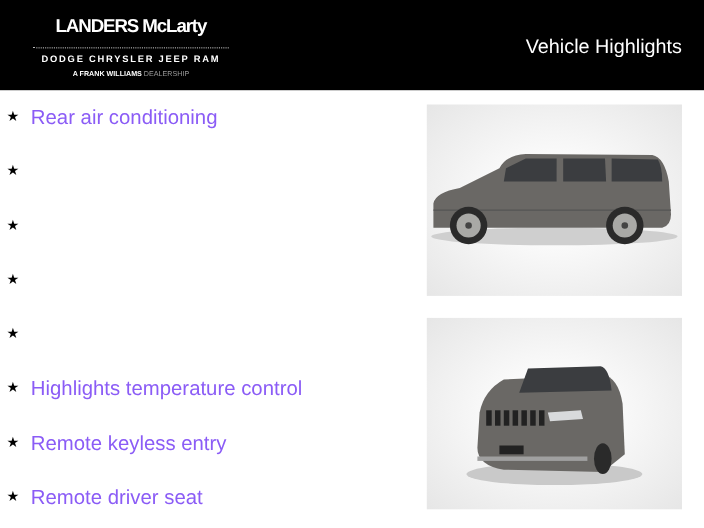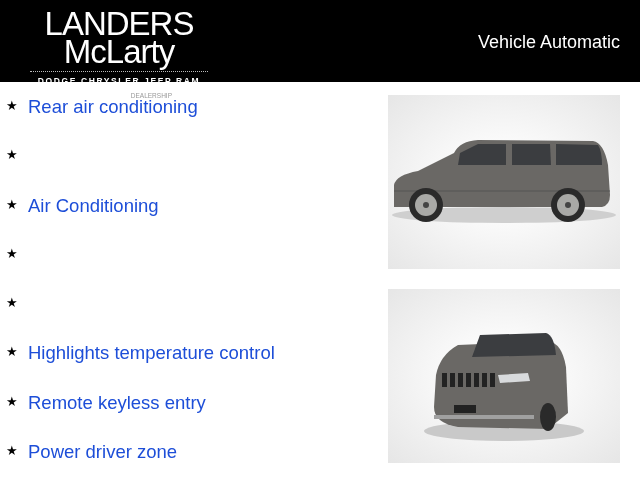--- a/index.html
+++ b/index.html
@@ -1,74 +1,73 @@
 <!DOCTYPE html>
 <html><head>
 <meta charset="utf-8">
 <style>
   html, body { margin:0; padding:0; }
   body { width:640px; height:480px; background:#ffffff; position:relative; overflow:hidden; font-family:"Liberation Sans", sans-serif; }
   .header { position:absolute; left:0; top:0; width:640px; height:82px; background:#000000; }
   .logo { position:absolute; left:16px; top:10px; width:206px; color:#fff; text-align:center; }
-  .logo-main { font-family:"Liberation Sans", sans-serif; font-weight:normal; font-size:33px; letter-spacing:-1px; line-height:28px; }
+  .logo-main { font-family:"Liberation Sans", sans-serif; font-weight:bold; font-size:17px; letter-spacing:-1px; line-height:28px; }
   .logo-dots { border-top:1px dotted #bbb; margin:5px 14px 0 14px; height:0; }
   .logo-sub { font-size:8.5px; font-weight:bold; letter-spacing:1.6px; margin-top:4px; line-height:11px; }
   .logo-sub2 { font-size:6.5px; font-weight:bold; margin-top:4px; line-height:9px; }
   .logo-sub2 .light { font-weight:normal; color:#999; }
   .page-title { position:absolute; right:20px; top:31px; color:#fff; font-size:18px; line-height:22px; }
   .list { position:absolute; left:6px; top:95px; }
   .item { height:49.3px; display:flex; align-items:flex-start; }
   .star { font-size:13px; width:22px; line-height:22px; color:#000; }
-  .label { font-size:18.5px; color:#1d4ed8; line-height:24px; }
+  .label { font-size:18.5px; color:#8b5cf6; line-height:24px; }
   .photo { position:absolute; left:388px; width:232px; height:174px; background:radial-gradient(ellipse at center, #fbfbfb 30%, #e6e6e6 100%); overflow:hidden; }
   .photo1 { top:95px; }
   .photo2 { top:289px; }
 </style>
 </head>
 <body>
 
 <div class="header">
   <div class="logo">
     <div class="logo-main">LANDERS McLarty</div>
     <div class="logo-dots"></div>
     <div class="logo-sub">DODGE CHRYSLER JEEP RAM</div>
     <div class="logo-sub2"><span>A FRANK WILLIAMS </span><span class="light">DEALERSHIP</span></div>
   </div>
-  <div class="page-title">Vehicle Automatic</div>
+  <div class="page-title">Vehicle Highlights</div>
 </div>
 
 <div class="list">
   <div class="item">
       <span class="star">★</span>
       <span class="label">Rear air conditioning</span>
     </div>
   <div class="item">
       <span class="star">★</span>
     </div>
   <div class="item">
       <span class="star">★</span>
-      <span class="label">Air Conditioning</span>
     </div>
   <div class="item">
       <span class="star">★</span>
     </div>
   <div class="item">
       <span class="star">★</span>
     </div>
   <div class="item">
       <span class="star">★</span>
       <span class="label">Highlights temperature control</span>
     </div>
   <div class="item">
       <span class="star">★</span>
       <span class="label">Remote keyless entry</span>
     </div>
   <div class="item">
       <span class="star">★</span>
-      <span class="label">Power driver zone</span>
+      <span class="label">Remote driver seat</span>
     </div>
 </div>
 
 <div class="photo photo1" title="Gray Jeep Wagoneer SUV side view">
   <svg width="232" height="174" viewBox="0 0 232 174">
     <ellipse cx="116" cy="120" rx="112" ry="8" fill="#cfcfcf"></ellipse>
     <path d="M6 112 L6 90 Q8 80 30 76 L66 58 Q72 46 90 45 L205 46 Q216 48 220 70 L222 100 Q222 110 214 112 Z" fill="#6a6865"></path>
     <path d="M72 58 L90 49 L118 49 L118 70 L70 70 Z" fill="#3b3d40"></path>
     <path d="M124 49 L162 49 L163 70 L124 70 Z" fill="#3b3d40"></path>
     <path d="M168 49 L210 50 Q214 56 214 70 L168 70 Z" fill="#3b3d40"></path>

